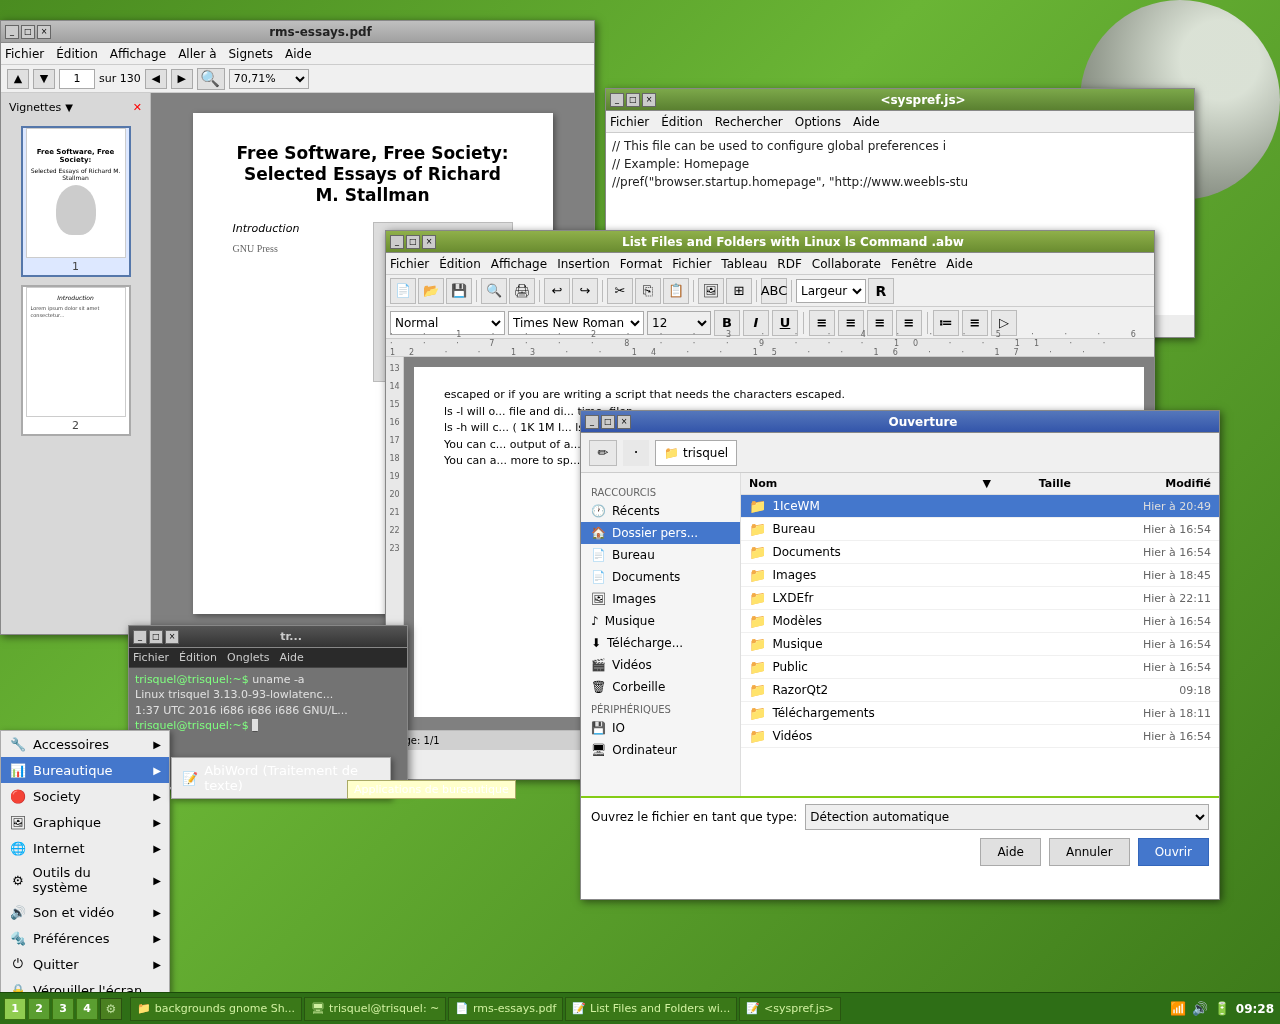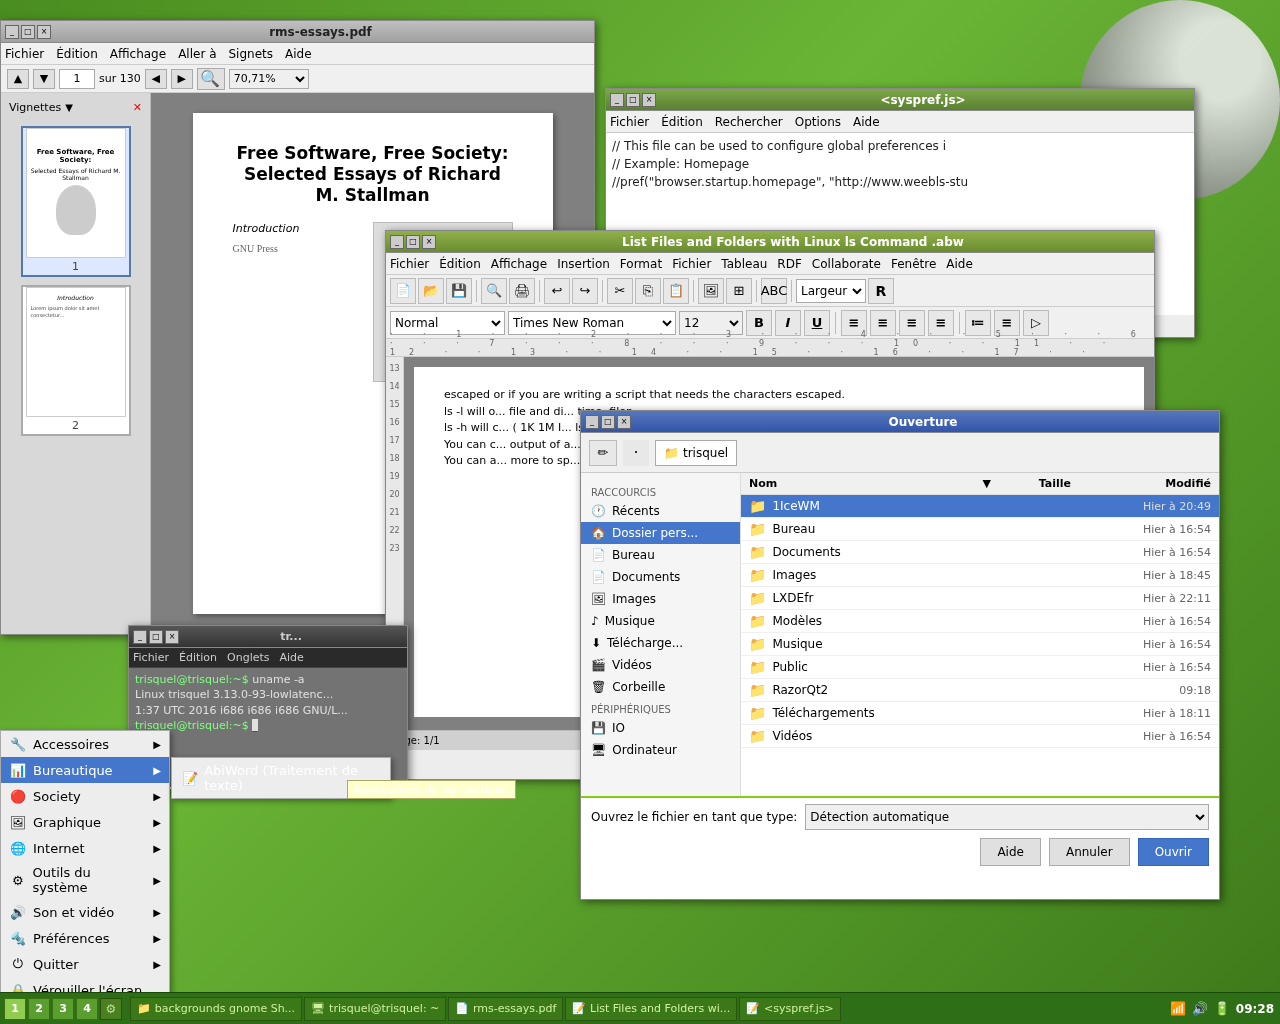--- a/index.html
+++ b/index.html
@@ -655,21 +655,21 @@
       <select class="format-select" style="width:70px;">
         <option>Largeur</option>
       </select>
       <div class="abi-btn" style="font-weight:bold;font-size:14px;">R</div>
     </div>
 
     <div class="abi-toolbar2">
       <select class="format-select" style="width:115px;">
         <option>Normal</option>
       </select>
-      <select class="format-select" style="width:168px;">
+      <select class="format-select" style="width:136px;">
         <option>Times New Roman</option>
       </select>
       <select class="font-size-select">
         <option>12</option>
       </select>
       <div class="abi-format-btn" style="font-weight:bold;">B</div>
       <div class="abi-format-btn" style="font-style:italic;">I</div>
       <div class="abi-format-btn" style="text-decoration:underline;">U</div>
       <div class="abi-separator"></div>
       <div class="abi-format-btn">≡</div>

